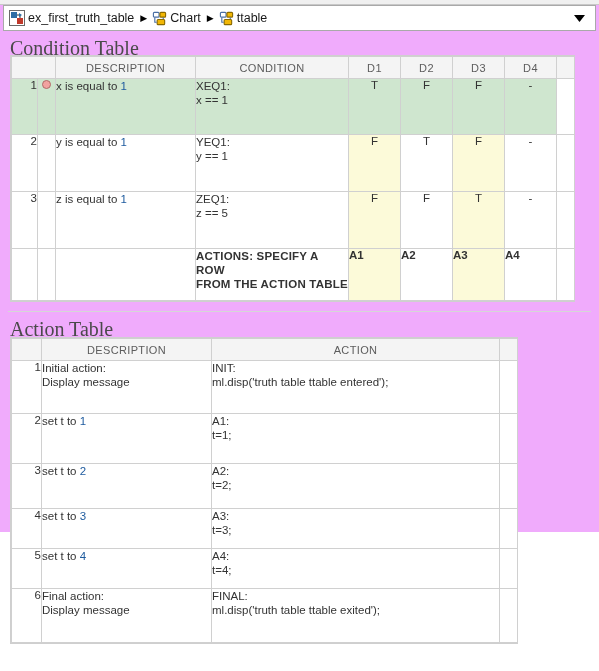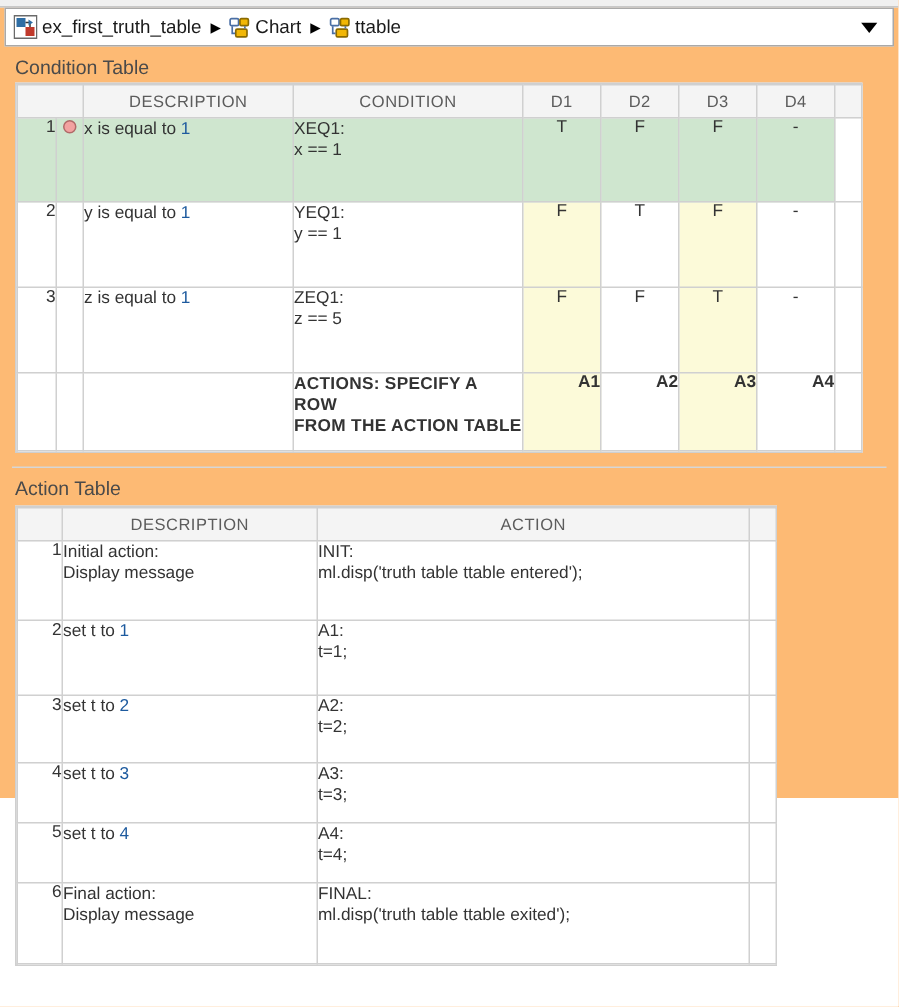--- a/index.html
+++ b/index.html
@@ -3,21 +3,21 @@
 <meta charset="utf-8">
 <style>
   * { box-sizing: border-box; }
   html, body {
     margin: 0; padding: 0;
     width: 599px; height: 671px;
     background: #ffffff;
     font-family: "Liberation Sans", sans-serif;
     overflow: hidden;
   }
-  #app { position: relative; width: 599px; height: 532px; background: #fdba74; }
+  #app { position: relative; width: 599px; height: 532px; background: #f0abfc; }
 
   
   .top-strip {
     position: absolute; left: 0; top: 0; width: 599px; height: 5px;
     background: #f0f0f0; border-bottom: 1px solid #c8c8c8;
   }
 
   
   .breadcrumb-bar {
     position: absolute; left: 3px; top: 5px; width: 593px; height: 26px;
@@ -41,22 +41,22 @@
   }
   .bc-dropdown svg { display: block; }
 
   
   .icon-model { width: 16px; height: 16px; display: block; }
   .icon-chart { width: 15px; height: 15px; display: block; }
 
   
   .section-title {
     position: absolute;
-    font-size: 13px; color: #4a4a4a;
-    font-family: Liberation Sans, sans-serif;
+    font-size: 20px; color: #4a4a4a;
+    font-family: Liberation Serif, serif;
     white-space: nowrap;
   }
   .hrule {
     position: absolute; height: 1px; background: #d6d6d6;
   }
 
   
   .tbl-wrap {
     position: absolute;
     background: #f7f7f7;
@@ -130,21 +130,21 @@
     padding: 6px 6px 4px 6px;
     font-size: 11.5px;
     line-height: 14px;
     font-weight: bold;
     color: #5c5c5c;
     letter-spacing: 0.2px;
     background: #f4f4f4;
     vertical-align: middle;
   }
   td.acell {
-    text-align: right; vertical-align: middle;
+    text-align: left; vertical-align: middle;
     font-weight: bold; font-size: 12.5px; color: #2a2a2a;
   }
   td.acell.yellow { background: #fcfad9; }
   td.blankgrey { background: #f4f4f4; }
   td.tailcell { background: #f7f7f7; border-left-color:#d0d0d0; }
   th.th-tail { background: #f7f7f7; }
 
   td.act-desc { padding: 5px 6px 4px 7px; margin-top: 20px; }
   td.act-code { padding: 5px 6px 4px 7px; }
 </style>

